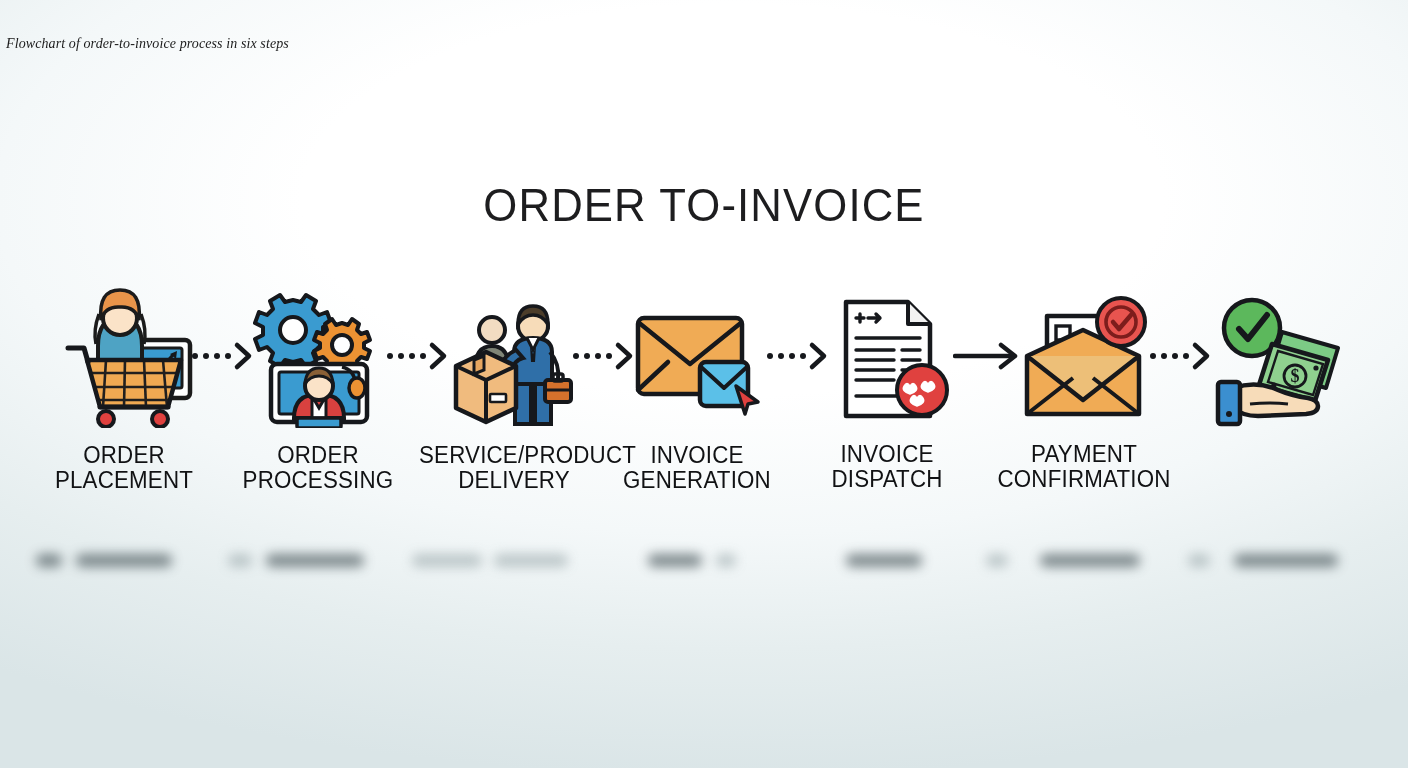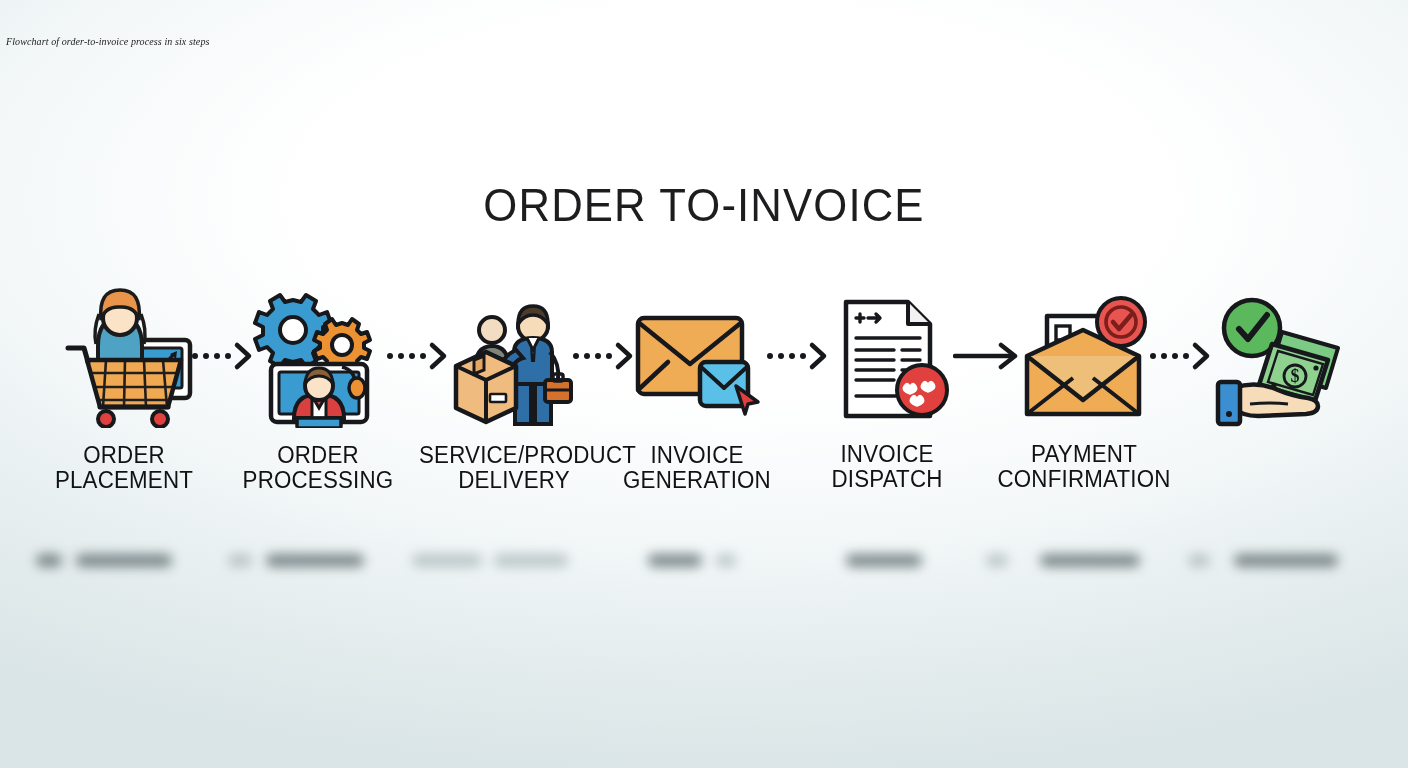--- a/index.html
+++ b/index.html
@@ -23,21 +23,21 @@
     overflow: hidden;
   }
 
   
   #caption {
     position: absolute;
     left: 6px;
     top: 36px;
     font-family: "Liberation Serif", serif;
     font-style: italic;
-    font-size: 10px;
+    font-size: 14px;
     color: #1b1b1b;
     letter-spacing: 0.1px;
     white-space: nowrap;
   }
 
   
   #title {
     position: absolute;
     left: 0;
     top: 146px;

